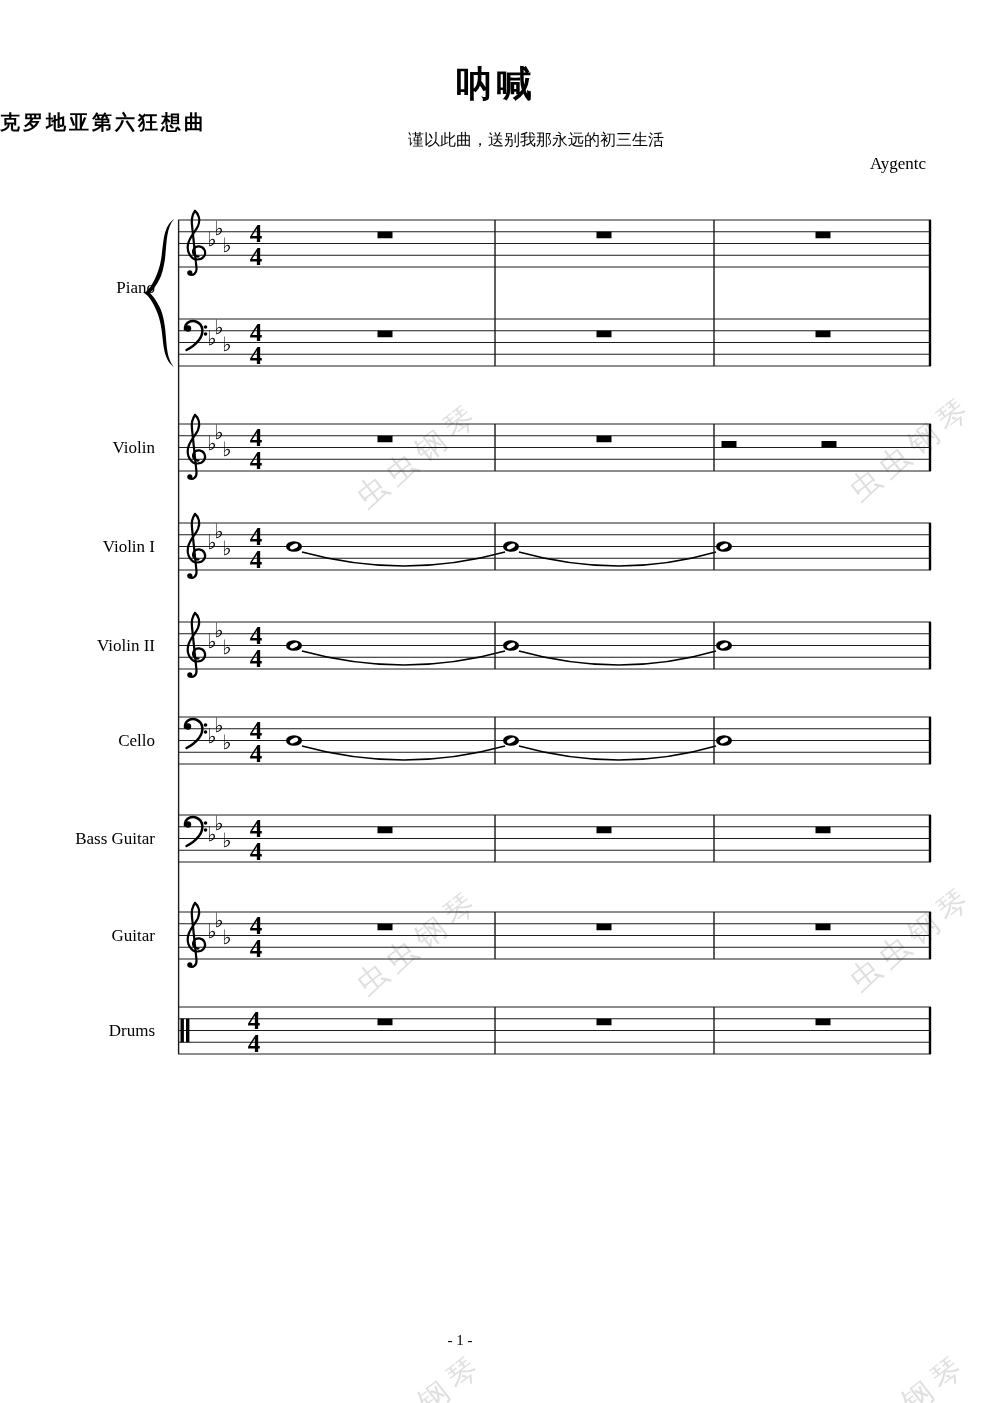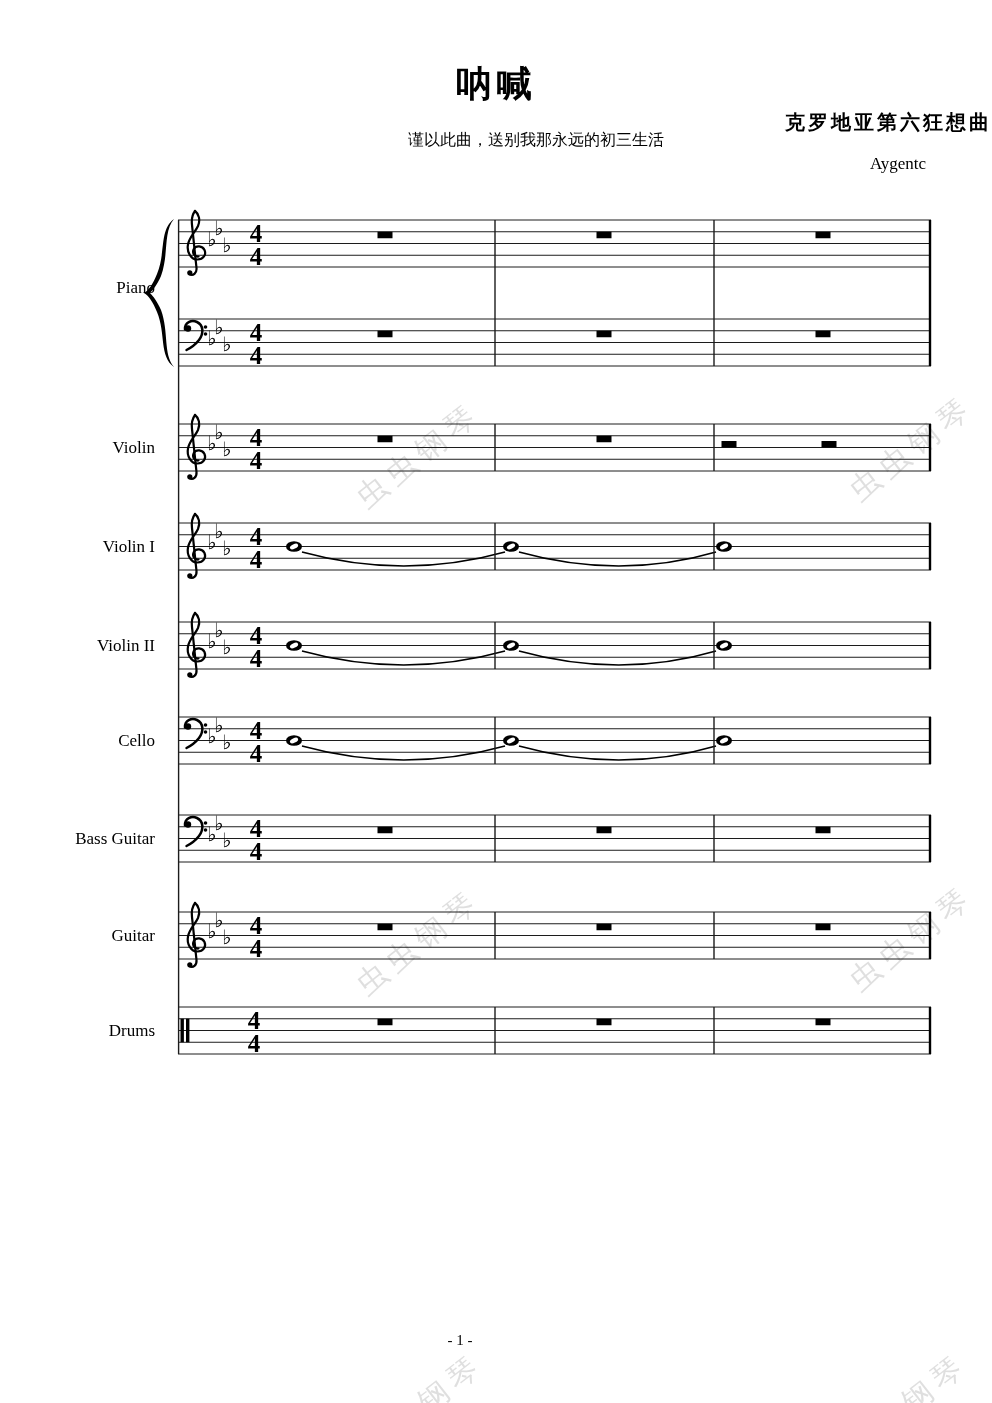--- a/index.html
+++ b/index.html
@@ -1,21 +1,21 @@
 <!DOCTYPE html>
 <html><head>
 <meta charset="utf-8">
 <style>
   html,body{margin:0;padding:0;background:#fff;}
   #page{position:relative;width:992px;height:1403px;background:#ffffff;overflow:hidden;
         font-family:"Liberation Serif",serif;color:#000;margin-top:10px;}
   .abs{position:absolute;}
   .title{left:0;top:50px;width:992px;text-align:center;font-size:36px;font-weight:bold;
          letter-spacing:4px;font-family:"DejaVu Sans",sans-serif;}
-  .subtitle{left:0;top:99px;width:992px;text-align:right;font-size:20px;font-weight:bold;
+  .subtitle{left:0;top:99px;width:992px;text-align:left;font-size:20px;font-weight:bold;
             letter-spacing:3px;font-family:"DejaVu Sans",sans-serif;}
   .dedication{left:0;top:120px;width:992px;text-align:center;font-size:16px;
               font-family:"DejaVu Sans",sans-serif;padding-left:40px;}
   .composer{right:66px;top:144px;font-size:17px;font-family:"Liberation Serif",serif;}
   .pagenum{left:396px;top:1322px;width:200px;text-align:left;font-size:15px;
            font-family:"Liberation Serif",serif;}
   .wm{position:absolute;color:#c6c6c6;opacity:.55;font-size:30px;letter-spacing:7px;
       transform:rotate(-38deg);white-space:nowrap;font-family:"DejaVu Sans",sans-serif;
       pointer-events:none;}
   svg{position:absolute;left:0;top:0;}

